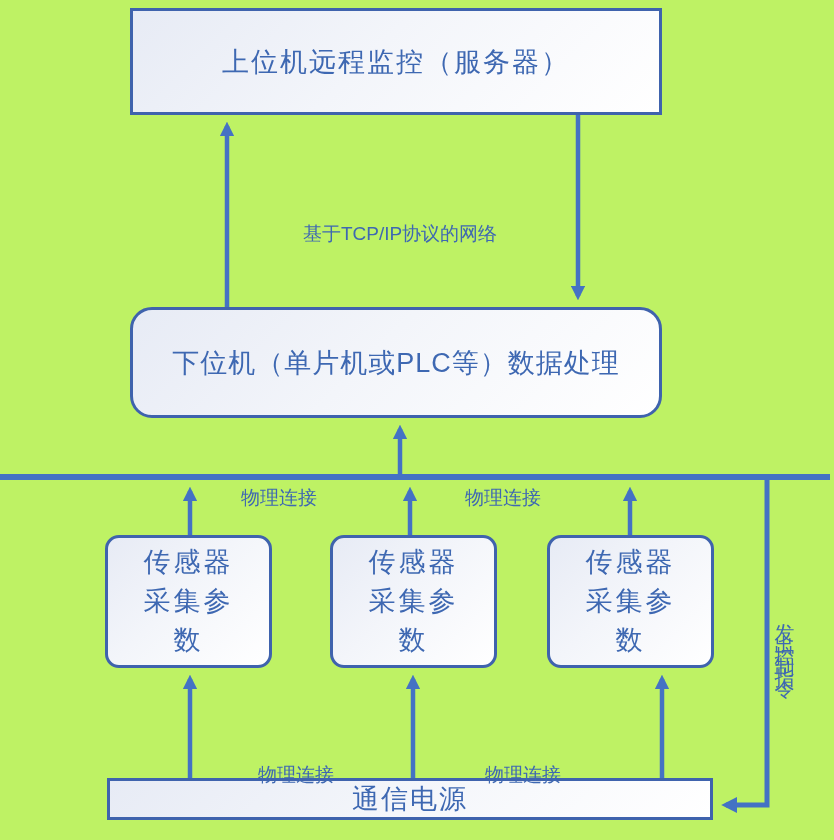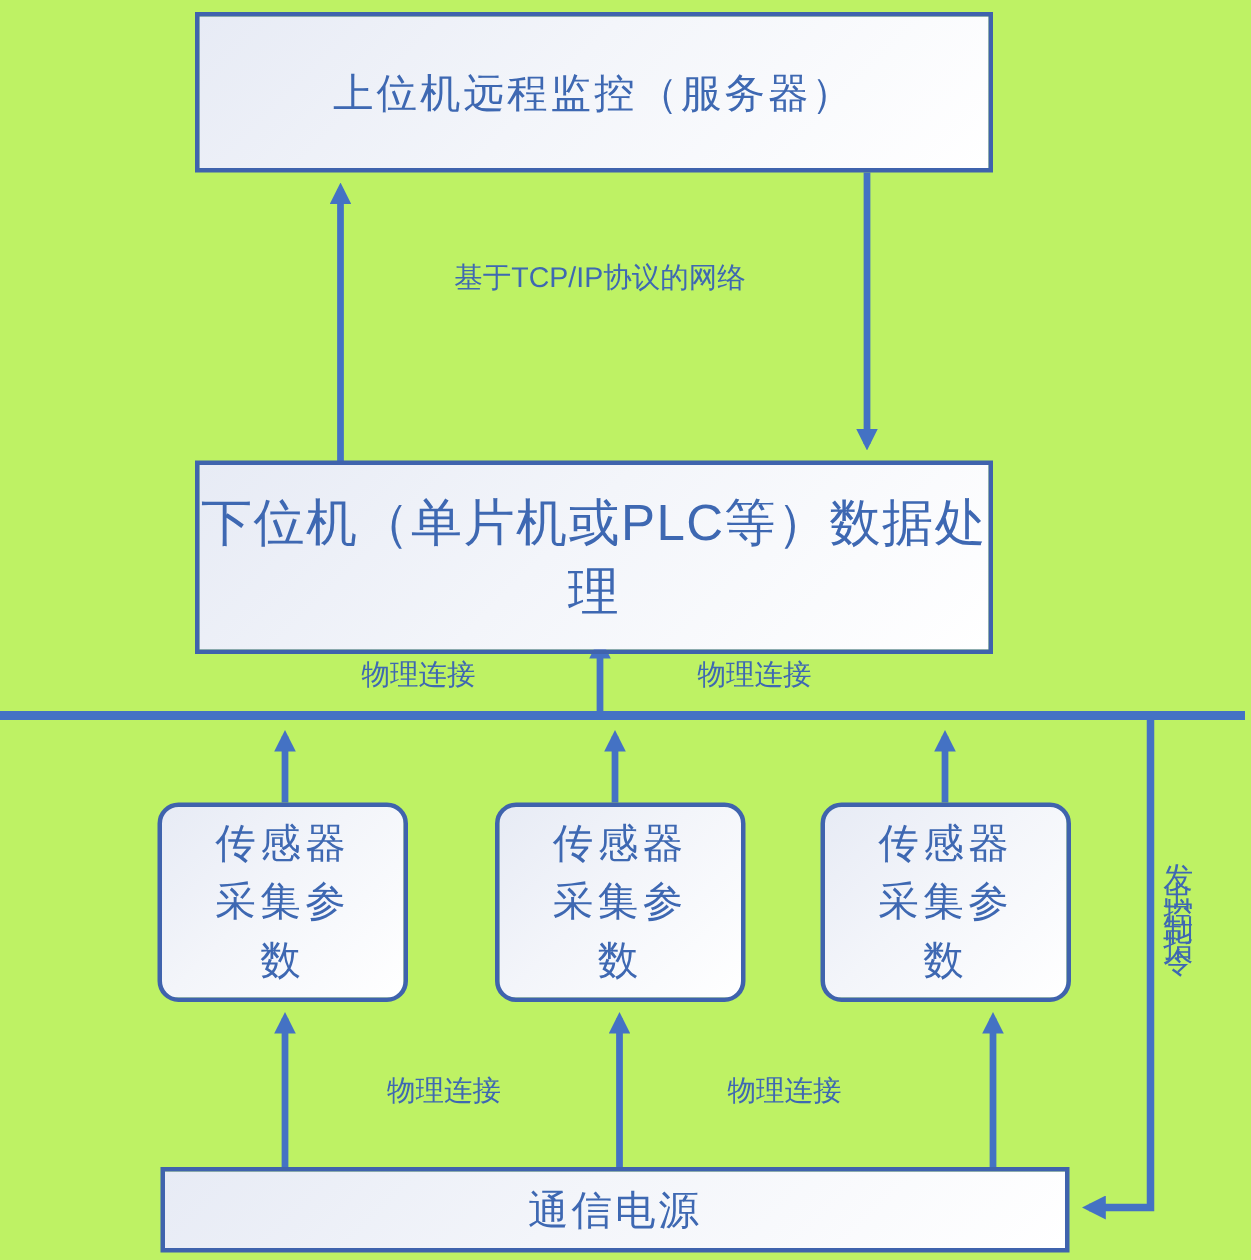--- a/index.html
+++ b/index.html
@@ -11,28 +11,28 @@
   .connectors{position:absolute;left:0;top:0;width:834px;height:840px;}
   .node{
     position:absolute;box-sizing:border-box;
     border:3px solid #3f63ad;
     background:linear-gradient(135deg,#e7ebf5 0%,#f3f5fa 45%,#ffffff 100%);
     color:#3e68b2;
     display:flex;align-items:center;justify-content:center;
     text-align:center;
   }
   .node-server{left:130px;top:8px;width:532px;height:107px;font-size:27px;letter-spacing:2px;}
-  .node-lower{left:130px;top:307px;width:532px;height:129px;font-size:34px;letter-spacing:1px;}
+  .node-lower{left:130px;top:307px;width:532px;height:111px;font-size:27px;letter-spacing:1px;border-radius:22px;}
   .node-sensor{top:535px;width:167px;height:133px;font-size:27px;line-height:39px;letter-spacing:3px;border-radius:14px;}
   .sensor-1{left:105px;}
   .sensor-2{left:330px;}
   .sensor-3{left:547px;}
-  .node-power{left:107px;top:778px;width:606px;height:57px;font-size:27px;letter-spacing:2px;}
+  .node-power{left:107px;top:778px;width:606px;height:42px;font-size:27px;letter-spacing:2px;}
   .edge-label{
-    position:absolute;color:#3e68b2;font-size:19px;white-space:nowrap;
+    position:absolute;color:#3e68b2;font-size:19px;white-space:nowrap;margin-top:48px;
   }
   .tcpip-label{left:260px;top:170px;width:280px;text-align:center;line-height:31px;white-space:normal;}
   .phys-tl{left:241px;top:437px;}
   .phys-tr{left:465px;top:437px;}
   .phys-bl{left:258px;top:714px;}
   .phys-br{left:485px;top:714px;}
   .control-label{
     left:772px;top:560px;font-size:20px;
     writing-mode:vertical-rl;text-orientation:upright;letter-spacing:11px;
   }

